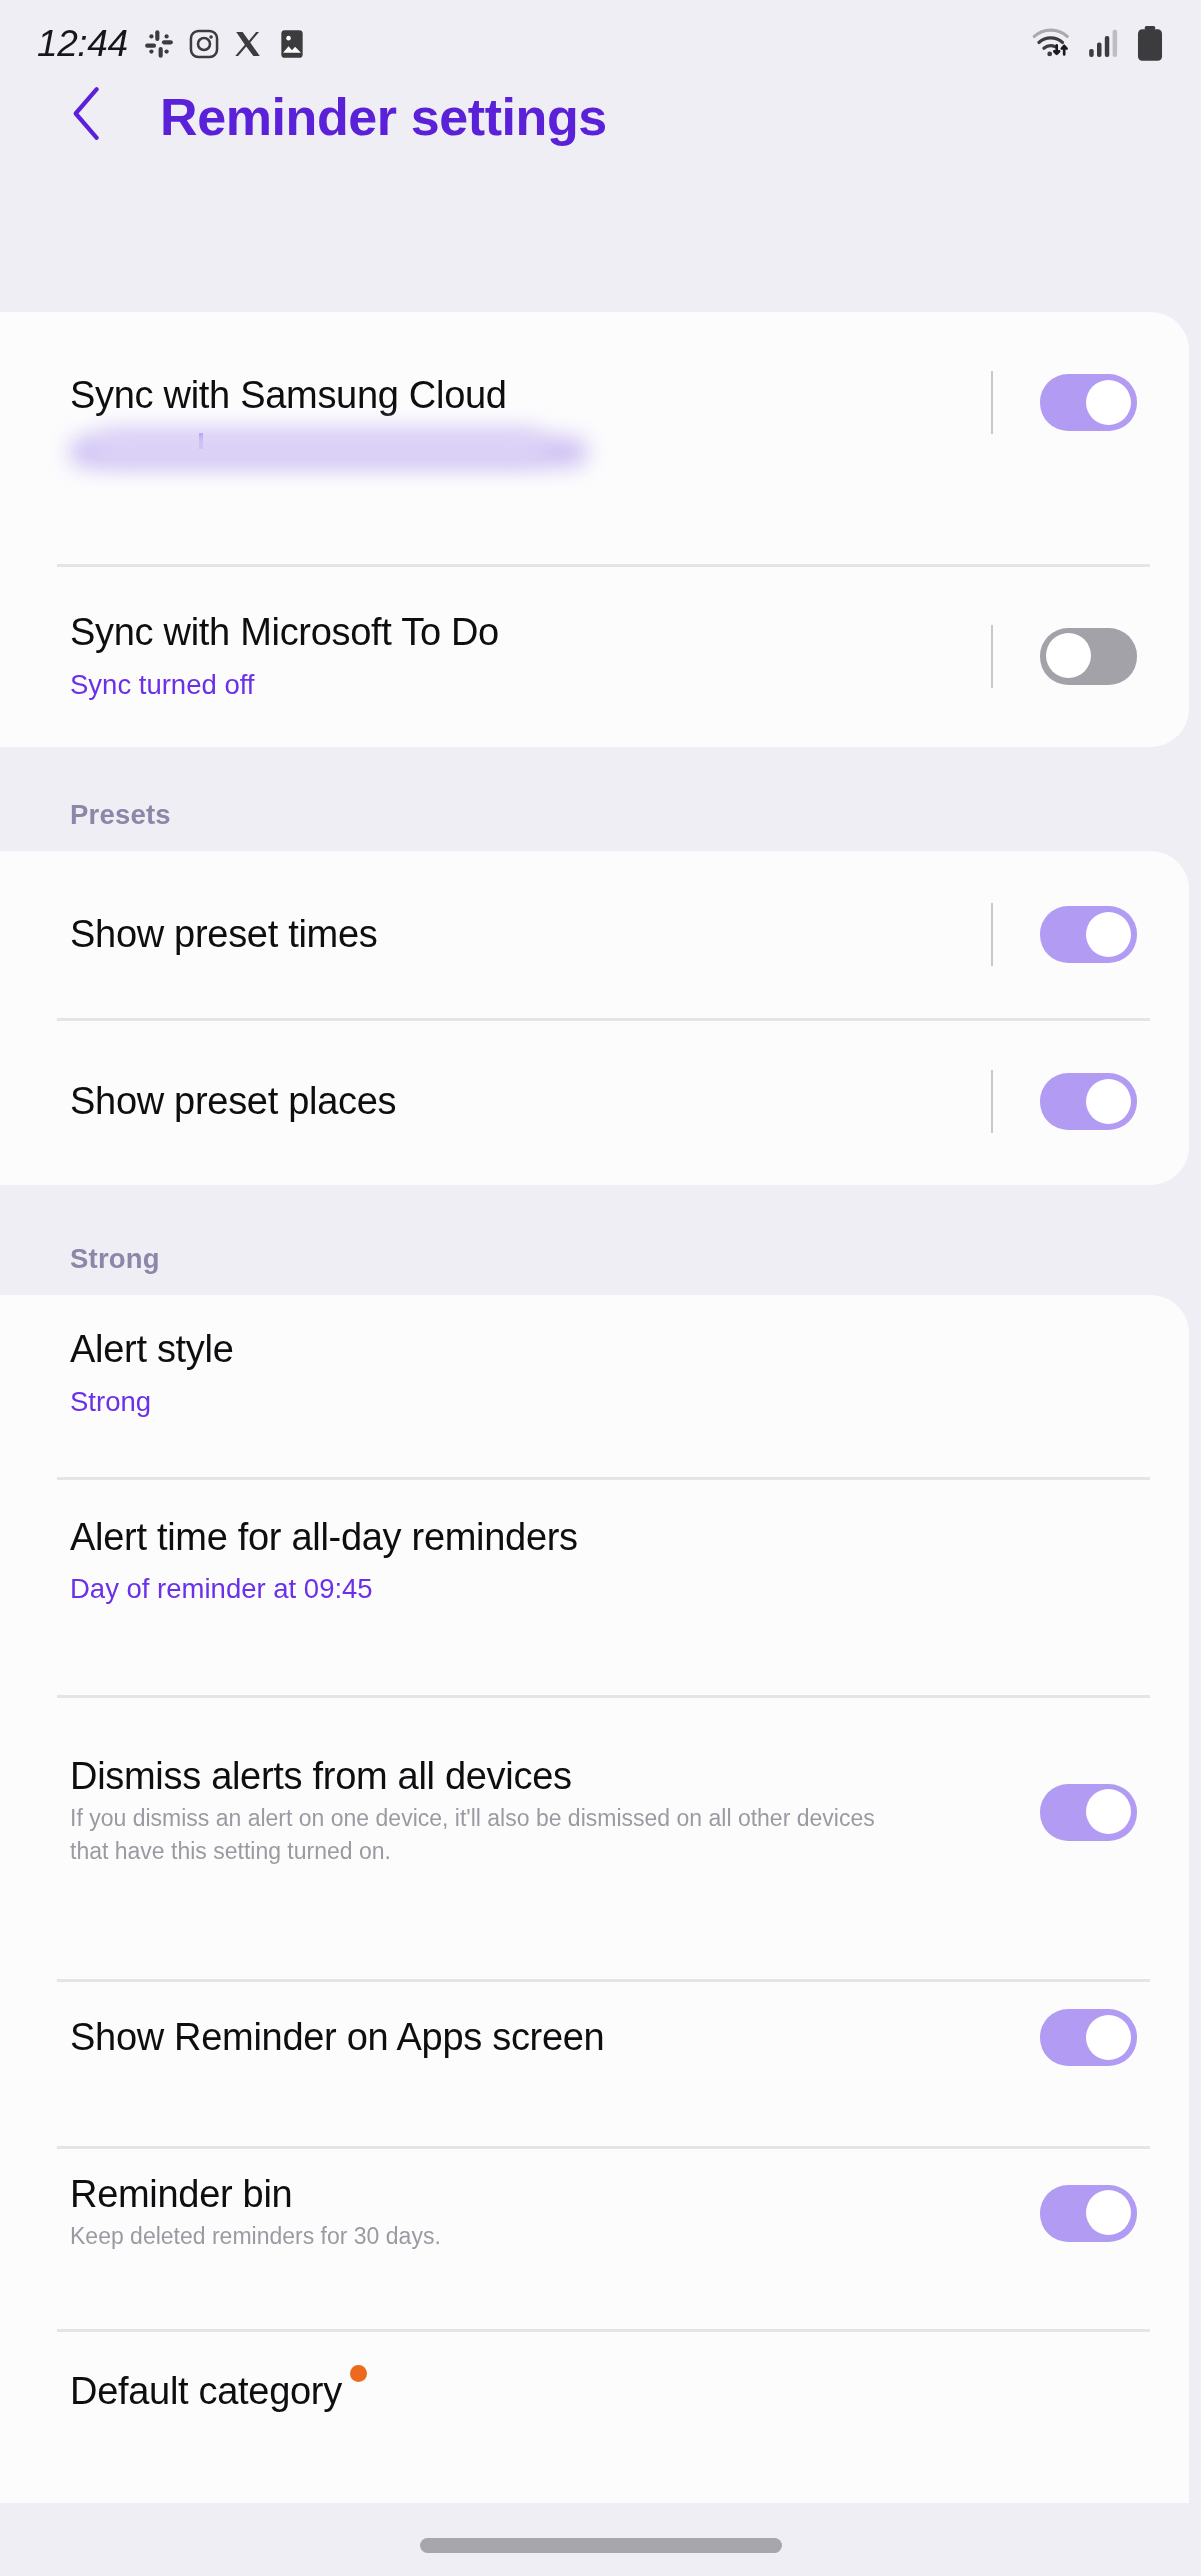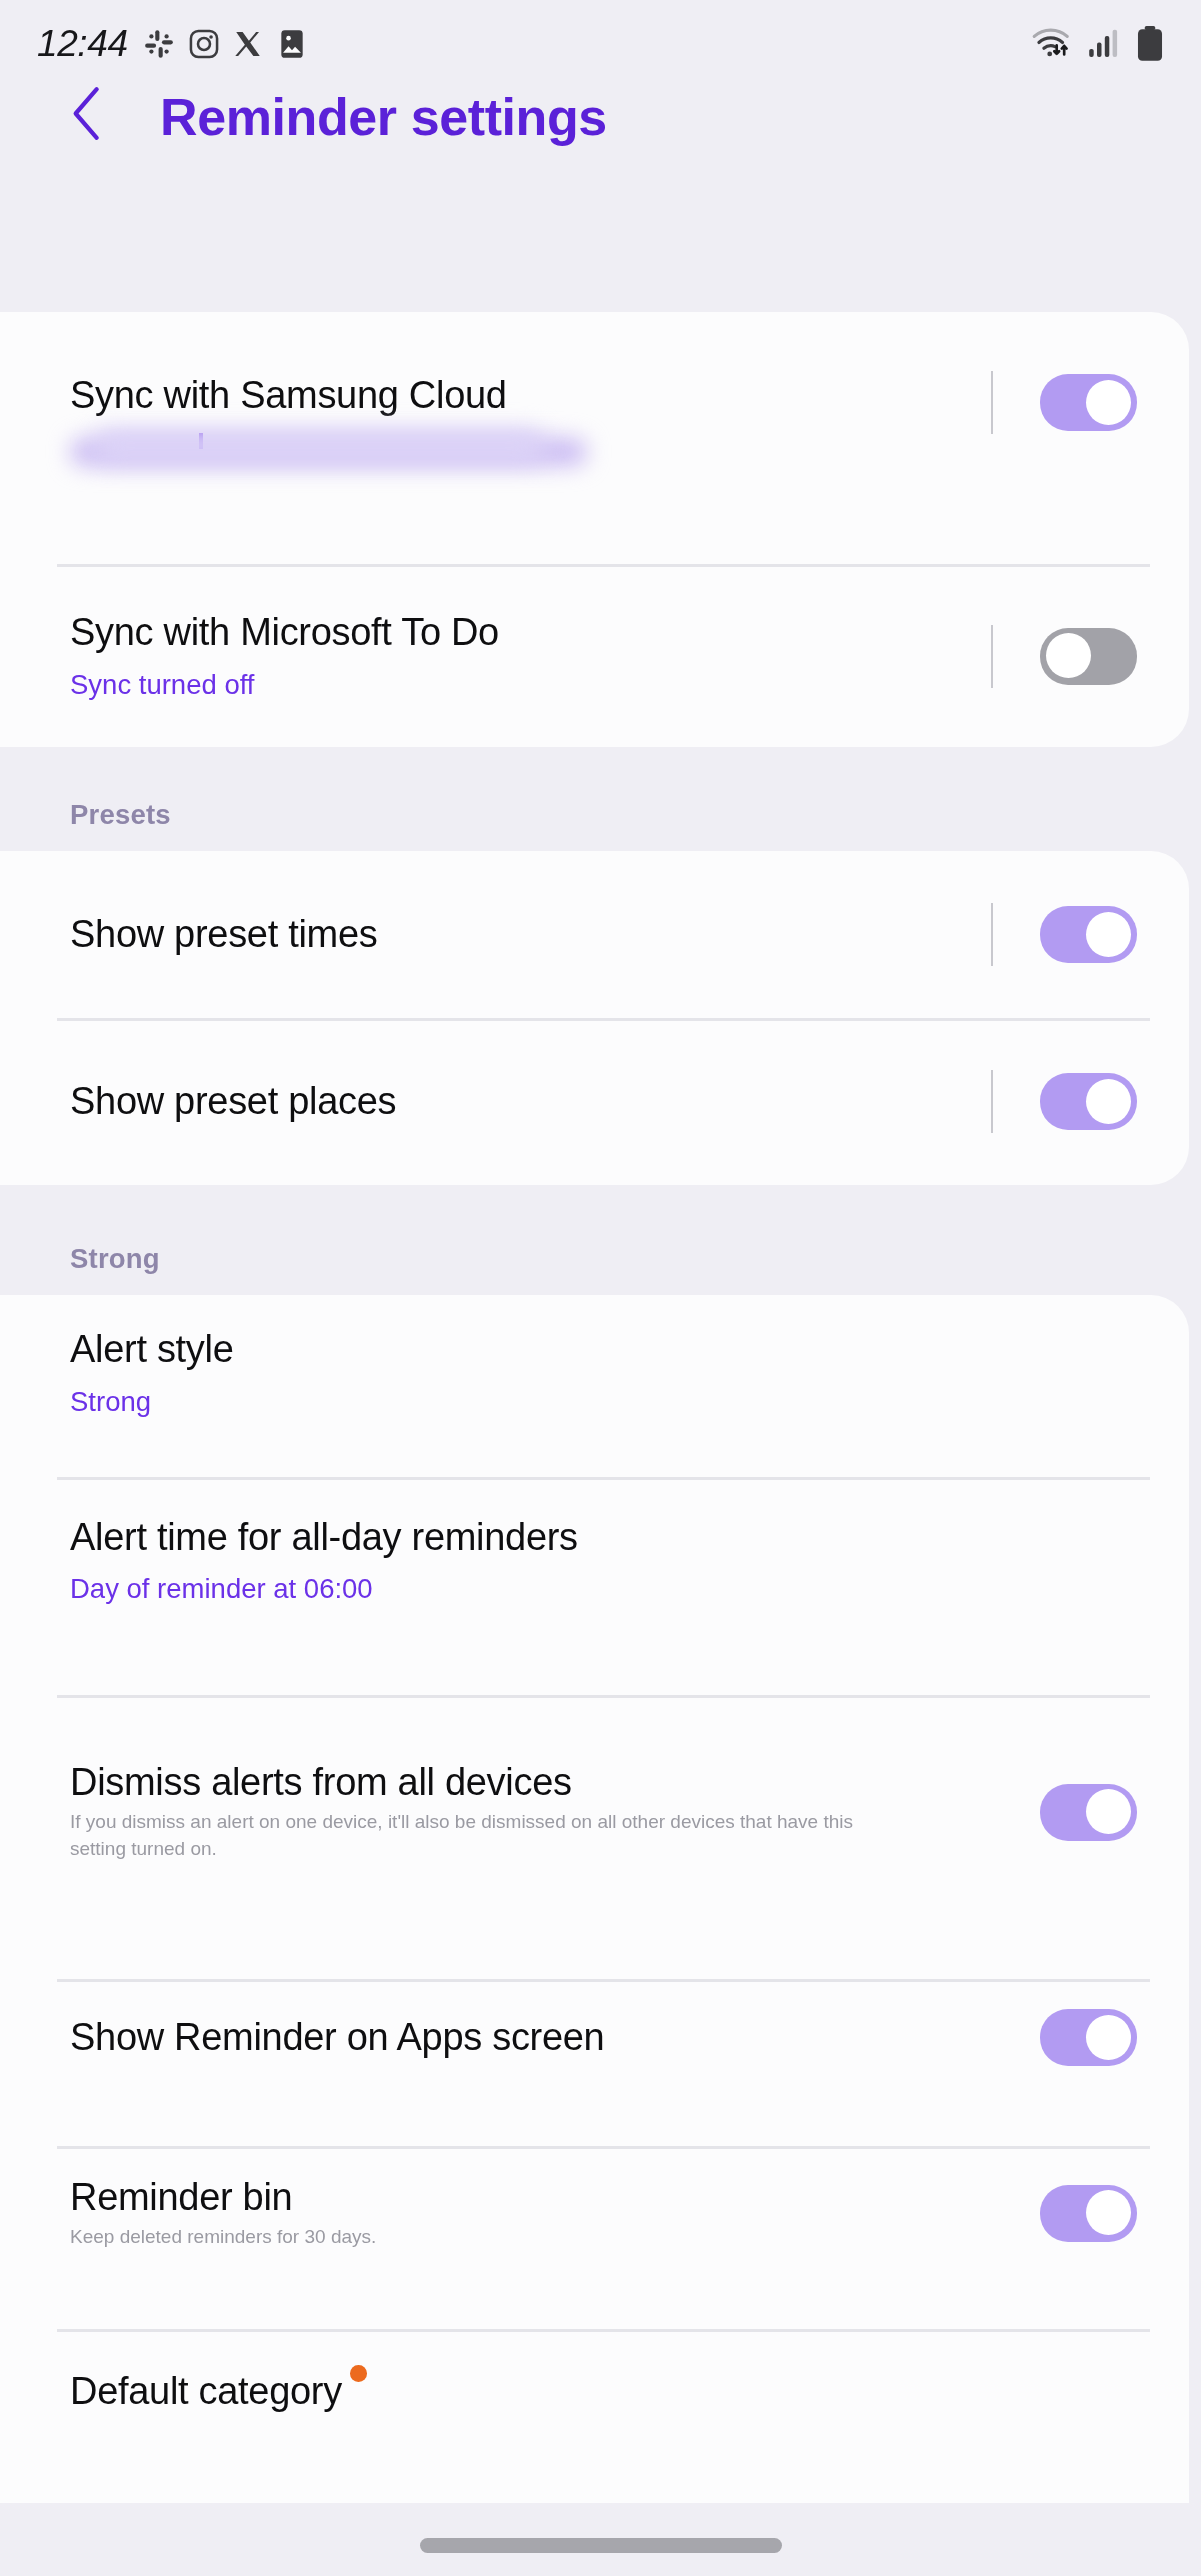--- a/index.html
+++ b/index.html
@@ -91,21 +91,21 @@
     display: inline-block;
     position: relative;
   }
   .row-sub {
     font-size: 27.5px;
     color: #6B31E8;
     margin-top: 13.3px;
     line-height: 1.2;
   }
   .row-desc {
-    font-size: 19px;
+    font-size: 23px;
     color: #9A9AA2;
     margin-top: 3px;
     line-height: 1.45;
     max-width: 818px;
   }
 
   .divider {
     position: absolute;
     left: 57px;
     width: 1093px;
@@ -364,21 +364,21 @@
         <div class="row-title">Alert style</div>
         <div class="row-sub">Strong</div>
       </div>
     </div>
 
     <div class="divider" style="top:182px;"></div>
 
     <div class="row" style="height:219px;">
       <div class="row-text">
         <div class="row-title">Alert time for all-day reminders</div>
-        <div class="row-sub">Day of reminder at 06:00</div>
+        <div class="row-sub">Day of reminder at 09:45</div>
       </div>
     </div>
 
     <div class="divider" style="top:400px;"></div>
 
     <div class="row" style="height:284px;">
       <div class="row-text">
         <div class="row-title">Dismiss alerts from all devices</div>
         <div class="row-desc">If you dismiss an alert on one device, it'll also be dismissed on all other devices that have this setting turned on.</div>
       </div>

